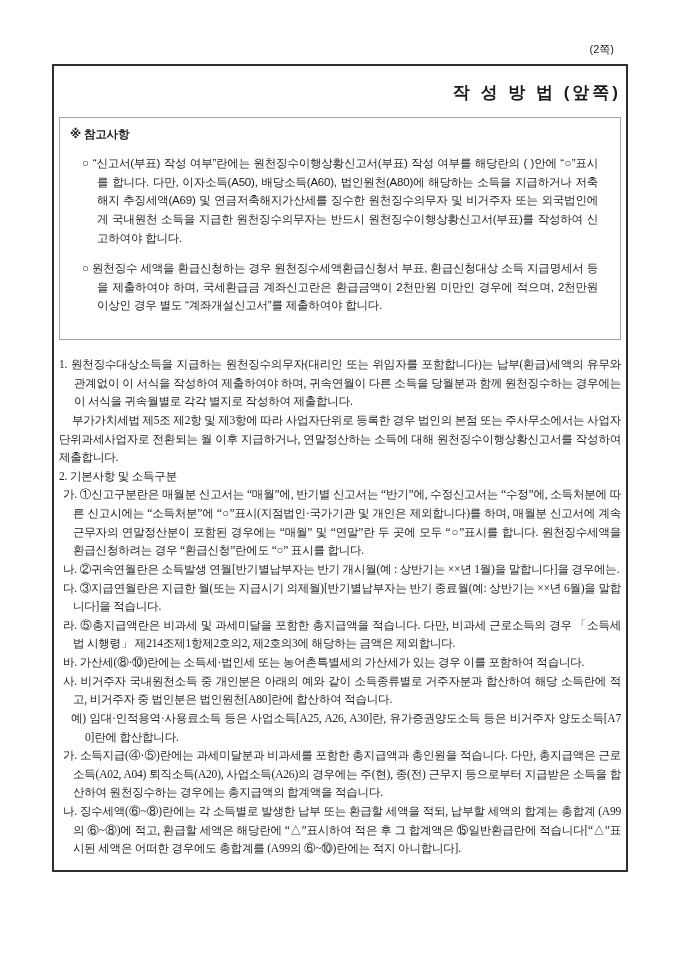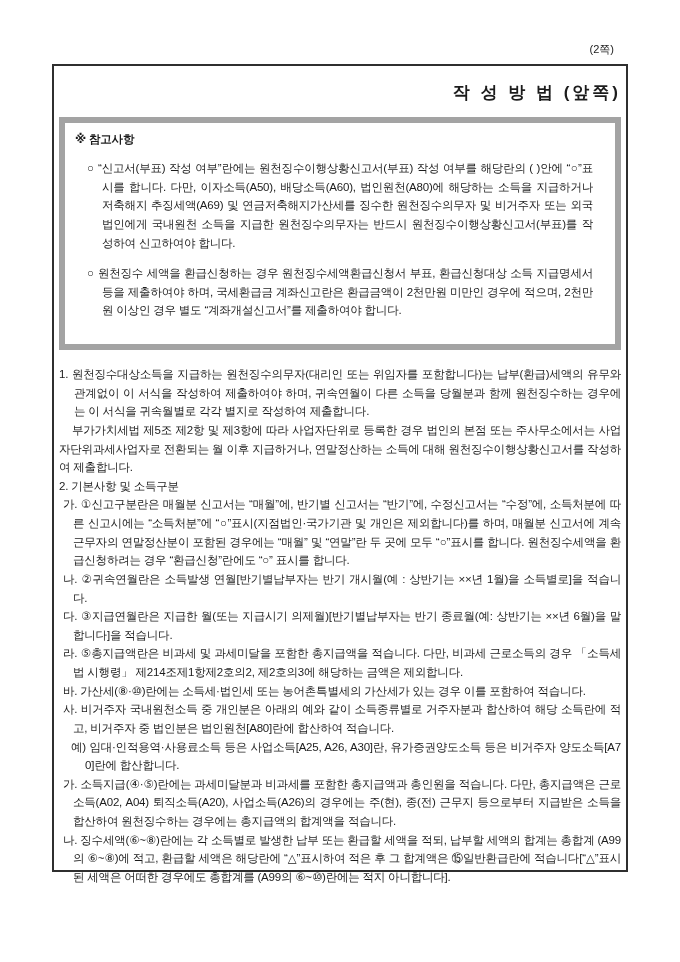--- a/index.html
+++ b/index.html
@@ -30,41 +30,41 @@
     padding: 0 5px;
   }
   .title {
     margin: 15px 0 13px 0;
     text-align: right;
     font-size: 17px;
     font-weight: bold;
     letter-spacing: 3px;
   }
   .notice-box {
-    border: 6px solid #a3a3a3;
+    border: 1px solid #a3a3a3;
     margin: 0 0 15px 0;
     padding: 9px 10px 12px 10px;
   }
   .notice-heading {
     font-size: 11.5px;
     font-weight: bold;
     margin: 0 0 6px 0;
     letter-spacing: -0.2px;
   }
   .notice-bullet {
     margin: 12px;
     font-size: 11.5px;
     line-height: 1.62;
     text-align: justify;
     letter-spacing: -0.2px;
     padding-left: 15px;
     text-indent: -15px;
     word-break: break-all;
   }
-  .body-text { margin-top: 14px; }
+  .body-text { margin-top: 14px; font-family: Liberation Serif, serif; }
   .para {
     margin: 0;
     font-size: 11.5px;
     line-height: 1.62;
     text-align: justify;
     letter-spacing: -0.2px;
     word-break: break-all;
   }
   .p-item    { padding-left: 15px; text-indent: -15px; }
   .p-cont    { padding-left: 0;    text-indent: 13px;  }
@@ -89,21 +89,21 @@
       <p class="notice-bullet"><span class="marker">○</span> <span>“신고서(부표) 작성 여부”란에는 원천징수이행상황신고서(부표) 작성 여부를 해당란의 ( )안에 “○”표시를 합니다. 다만, 이자소득(A50), 배당소득(A60), 법인원천(A80)에 해당하는 소득을 지급하거나 저축해지 추징세액(A69) 및 연금저축해지가산세를 징수한 원천징수의무자 및 비거주자 또는 외국법인에게 국내원천 소득을 지급한 원천징수의무자는 반드시 원천징수이행상황신고서(부표)를 작성하여 신고하여야 합니다.</span></p>
 
       <p class="notice-bullet"><span class="marker">○</span> <span>원천징수 세액을 환급신청하는 경우 원천징수세액환급신청서 부표, 환급신청대상 소득 지급명세서 등을 제출하여야 하며, 국세환급금 계좌신고란은 환급금액이 2천만원 미만인 경우에 적으며, 2천만원 이상인 경우 별도 “계좌개설신고서”를 제출하여야 합니다.</span></p>
     </div>
 
     <div class="body-text">
       <p class="para p-item">1. 원천징수대상소득을 지급하는 원천징수의무자(대리인 또는 위임자를 포함합니다)는 납부(환급)세액의 유무와 관계없이 이 서식을 작성하여 제출하여야 하며, 귀속연월이 다른 소득을 당월분과 함께 원천징수하는 경우에는 이 서식을 귀속월별로 각각 별지로 작성하여 제출합니다.</p>
       <p class="para p-cont">부가가치세법 제5조 제2항 및 제3항에 따라 사업자단위로 등록한 경우 법인의 본점 또는 주사무소에서는 사업자단위과세사업자로 전환되는 월 이후 지급하거나, 연말정산하는 소득에 대해 원천징수이행상황신고서를 작성하여 제출합니다.</p>
       <p class="para p-item">2. 기본사항 및 소득구분</p>
       <p class="para p-sub">가. ①신고구분란은 매월분 신고서는 “매월”에, 반기별 신고서는 “반기”에, 수정신고서는 “수정”에, 소득처분에 따른 신고시에는 “소득처분”에 “○”표시(지점법인·국가기관 및 개인은 제외합니다)를 하며, 매월분 신고서에 계속근무자의 연말정산분이 포함된 경우에는 “매월” 및 “연말”란 두 곳에 모두 “○”표시를 합니다. 원천징수세액을 환급신청하려는 경우 “환급신청”란에도 “○” 표시를 합니다.</p>
-      <p class="para p-sub">나. ②귀속연월란은 소득발생 연월[반기별납부자는 반기 개시월(예 : 상반기는 ××년 1월)을 소득별로]을 적습니다.</p>
+      <p class="para p-sub">나. ②귀속연월란은 소득발생 연월[반기별납부자는 반기 개시월(예 : 상반기는 ××년 1월)을 말합니다]을 경우에는.</p>
       <p class="para p-sub">다. ③지급연월란은 지급한 월(또는 지급시기 의제월)[반기별납부자는 반기 종료월(예: 상반기는 ××년 6월)을 말합니다]을 적습니다.</p>
       <p class="para p-sub">라. ⑤총지급액란은 비과세 및 과세미달을 포함한 총지급액을 적습니다. 다만, 비과세 근로소득의 경우 「소득세법 시행령」 제214조제1항제2호의2, 제2호의3에 해당하는 금액은 제외합니다.</p>
       <p class="para p-sub">바. 가산세(⑧·⑩)란에는 소득세·법인세 또는 농어촌특별세의 가산세가 있는 경우 이를 포함하여 적습니다.</p>
       <p class="para p-sub">사. 비거주자 국내원천소득 중 개인분은 아래의 예와 같이 소득종류별로 거주자분과 합산하여 해당 소득란에 적고, 비거주자 중 법인분은 법인원천[A80]란에 합산하여 적습니다.</p>
       <p class="para p-example">예) 임대·인적용역·사용료소득 등은 사업소득[A25, A26, A30]란, 유가증권양도소득 등은 비거주자 양도소득[A70]란에 합산합니다.</p>
       <p class="para p-sub">가. 소득지급(④·⑤)란에는 과세미달분과 비과세를 포함한 총지급액과 총인원을 적습니다. 다만, 총지급액은 근로소득(A02, A04) 퇴직소득(A20), 사업소득(A26)의 경우에는 주(현), 종(전) 근무지 등으로부터 지급받은 소득을 합산하여 원천징수하는 경우에는 총지급액의 합계액을 적습니다.</p>
       <p class="para p-sub">나. 징수세액(⑥~⑧)란에는 각 소득별로 발생한 납부 또는 환급할 세액을 적되, 납부할 세액의 합계는 총합계 (A99의 ⑥~⑧)에 적고, 환급할 세액은 해당란에 “△”표시하여 적은 후 그 합계액은 ⑮일반환급란에 적습니다[“△”표시된 세액은 어떠한 경우에도 총합계를 (A99의 ⑥~⑩)란에는 적지 아니합니다].</p>
     </div>
 
   </div>

